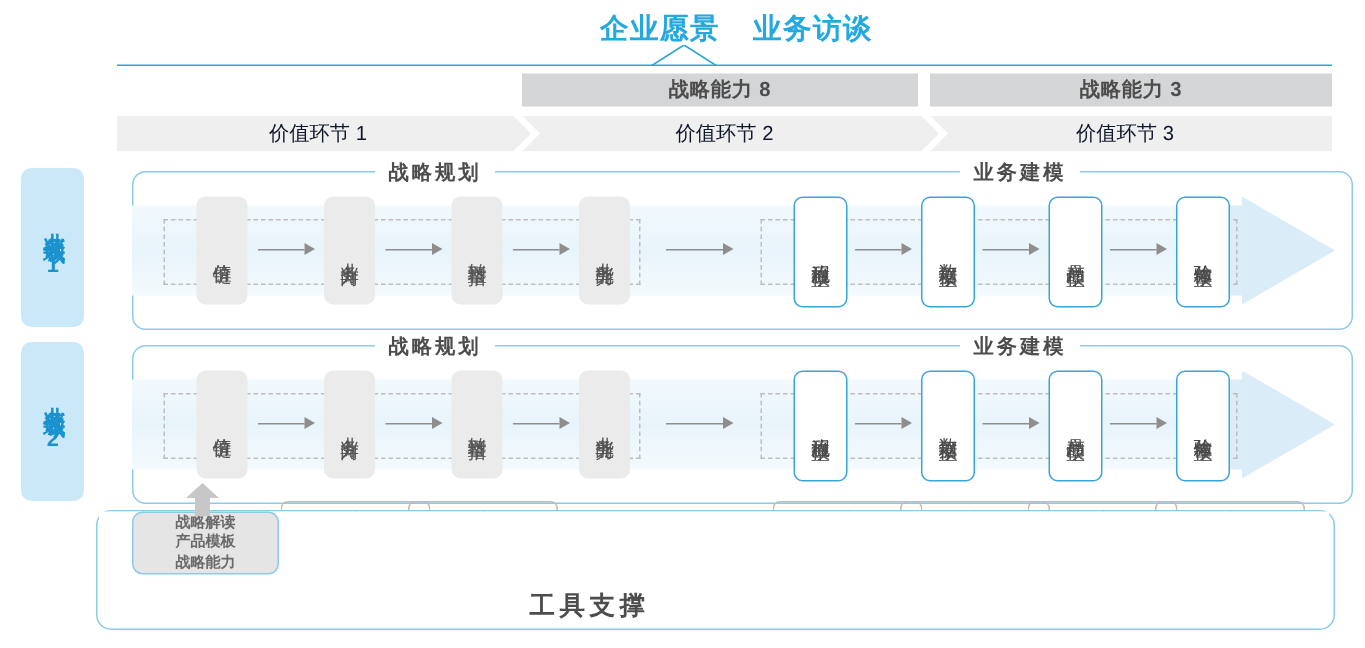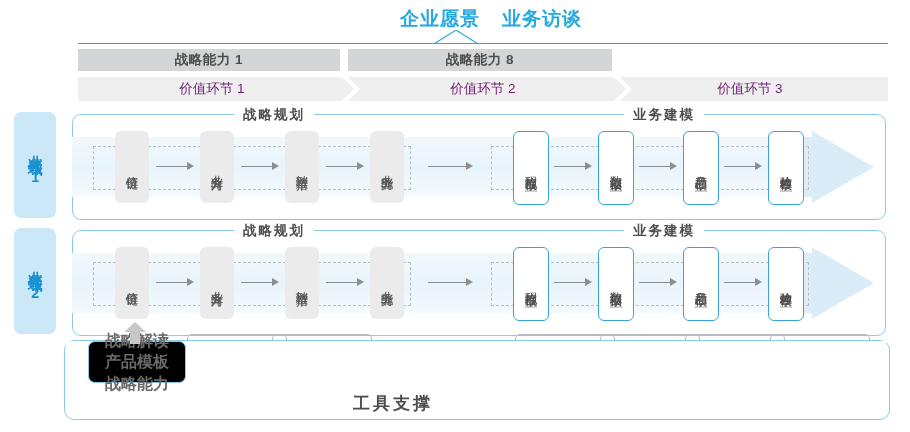--- a/index.html
+++ b/index.html
@@ -29,21 +29,21 @@
     font-size:13.5px;font-weight:bold;color:#4d4d4d;letter-spacing:.5px;
   }
   .cap1{left:78px;top:49px;width:262px;}
   .cap2{left:348px;top:49px;width:264px;}
   .cap3{left:620px;top:49px;width:268px;}
 
   
   .chev{
     position:absolute;top:77px;height:24px;background:#efefef;
     display:flex;align-items:center;justify-content:center;
-    font-size:13.5px;color:#701a75;
+    font-size:13.5px;color:#0f172a;
   }
   .chev1{left:78px;width:276px;
     clip-path:polygon(0 0,264px 0,276px 50%,264px 100%,0 100%);}
   .chev2{left:348px;width:278px;
     clip-path:polygon(0 0,266px 0,278px 50%,266px 100%,0 100%,12px 50%);}
   .chev3{left:620px;width:268px;
     clip-path:polygon(0 0,268px 0,268px 100%,0 100%,12px 50%);}
   .chev span{display:block;transform:translateX(-4px);}
 
   
@@ -55,21 +55,21 @@
   .side-label .vtext{
     writing-mode:vertical-rl;text-orientation:upright;
     font-size:14.5px;font-weight:bold;color:#1a92cf;letter-spacing:2px;
     line-height:1;
   }
   .side1{top:112px;height:106px;}
   .side2{top:228px;height:106px;}
 
   
   .row-box{
-    position:absolute;left:72px;width:812px;height:104px;
+    position:absolute;left:88px;width:812px;height:104px;
     border:1px solid #8ccbe8;border-radius:9px;background:#fff;
   }
   .row1{top:114px;}
   .row2{top:230px;}
 
   
   .sec-cap{
     position:absolute;background:#fff;padding:0 9px;
     font-size:13.5px;font-weight:bold;color:#4d4d4d;letter-spacing:2px;
     top:-9px;line-height:17px;
@@ -124,23 +124,23 @@
     border:1px solid #b9bcbe;border-bottom:none;border-radius:5px 5px 0 0;box-sizing:border-box;}
   .brk .stem{position:absolute;left:50%;top:6px;width:1px;height:7px;background:#b9bcbe;}
 
   .blabel{
     position:absolute;text-align:center;font-size:11.5px;line-height:1.35;color:#6a6a6a;
   }
 
   
   .callout{
     position:absolute;left:88px;top:341px;width:96px;height:40px;
-    border:1px solid #8ccbe8;border-radius:7px;background:#000000;
-    display:flex;align-items:center;justify-content:center;
-    font-size:16px;line-height:1.33;color:#6a6a6a;text-align:center;font-weight:bold;
+    border:1px solid #8ccbe8;border-radius:7px;background:#e5e5e5;
+    display:flex;align-items:center;justify-content:center;
+    font-size:10px;line-height:1.33;color:#6a6a6a;text-align:center;font-weight:bold;
   }
   .up-arrow{position:absolute;left:124px;top:322px;width:22px;height:22px;}
 
   
   .tool-box{
     position:absolute;left:64px;top:340px;width:824px;height:78px;
     border:1px solid #8ccbe8;border-radius:10px;background:transparent;
   }
   .tool-title{
     position:absolute;left:0;top:392px;width:786px;text-align:center;
@@ -156,25 +156,25 @@
   <div class="vision-wrap">
     <span>企业愿景</span>
     <span>业务访谈</span>
   </div>
 
   <div class="top-line"></div>
   <svg class="top-v" viewBox="0 0 44 14">
     <polyline points="0,14 22,0 44,14" fill="none" stroke="#2ba7db" stroke-width="1.1"></polyline>
   </svg>
 
-  <div class="cap-bar cap1">
-    <span>战略能力 1</span>
-  </div>
   <div class="cap-bar cap2">
     <span>战略能力 8</span>
+  </div>
+  <div class="cap-bar cap3">
+    <span>战略能力 3</span>
   </div>
 
   <div class="chev chev1">
     <span>价值环节 1</span>
   </div>
   <div class="chev chev2">
     <span>价值环节 2</span>
   </div>
   <div class="chev chev3">
     <span>价值环节 3</span>

